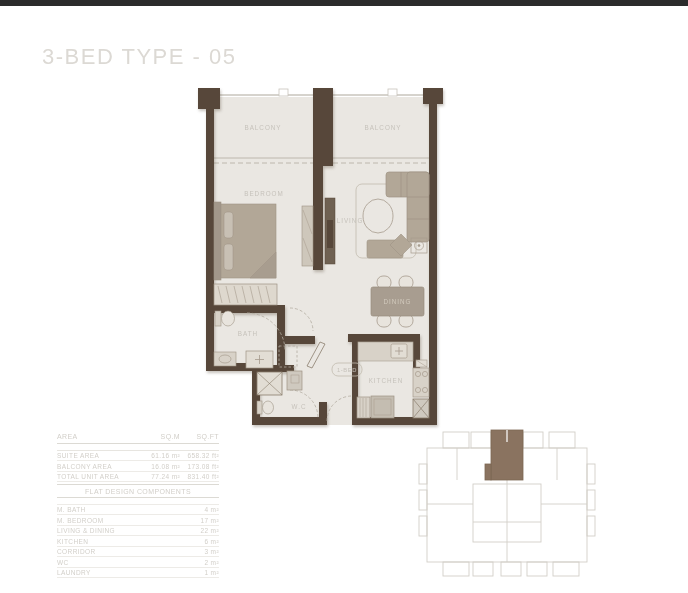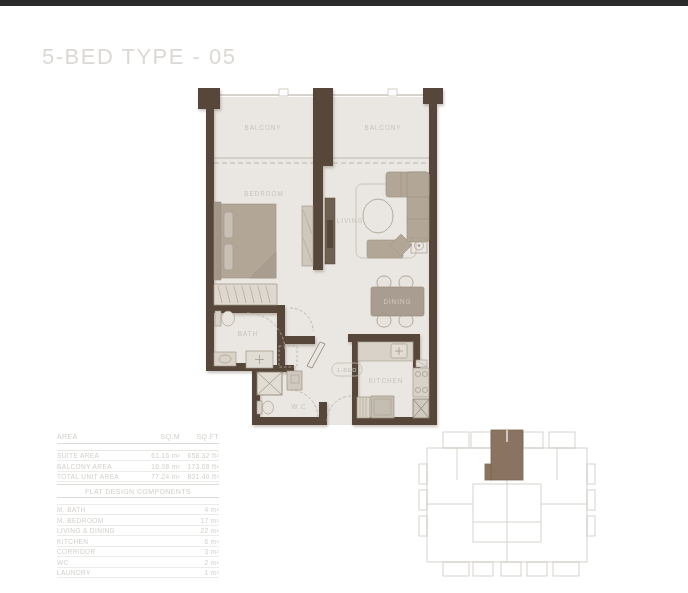--- a/index.html
+++ b/index.html
@@ -26,21 +26,21 @@
   .comp-table td { padding:1.5px 0 1px; border-bottom:1px solid #edebe7; }
   .al { text-align:left; } .ar { text-align:right; }
 </style>
 </head>
 <body>
 
 <div class="canvas">
 
   <div class="top-bar"></div>
 
-  <h1 class="page-title">5-BED TYPE - 05</h1>
+  <h1 class="page-title">3-BED TYPE - 05</h1>
 
   <svg class="plan-svg" width="688" height="593" viewBox="0 0 688 593">
 
     <g>
 
       <polygon points="206,97 437,97 437,425 252,425 252,371 206,371" fill="#eae7e2"></polygon>
 
       <g stroke="#c8c4bc">
         <line x1="206" y1="95" x2="437" y2="95" stroke-width="1.6"></line>
         <rect x="279" y="89" width="9" height="7" fill="#ffffff" stroke-width="0.8"></rect>

